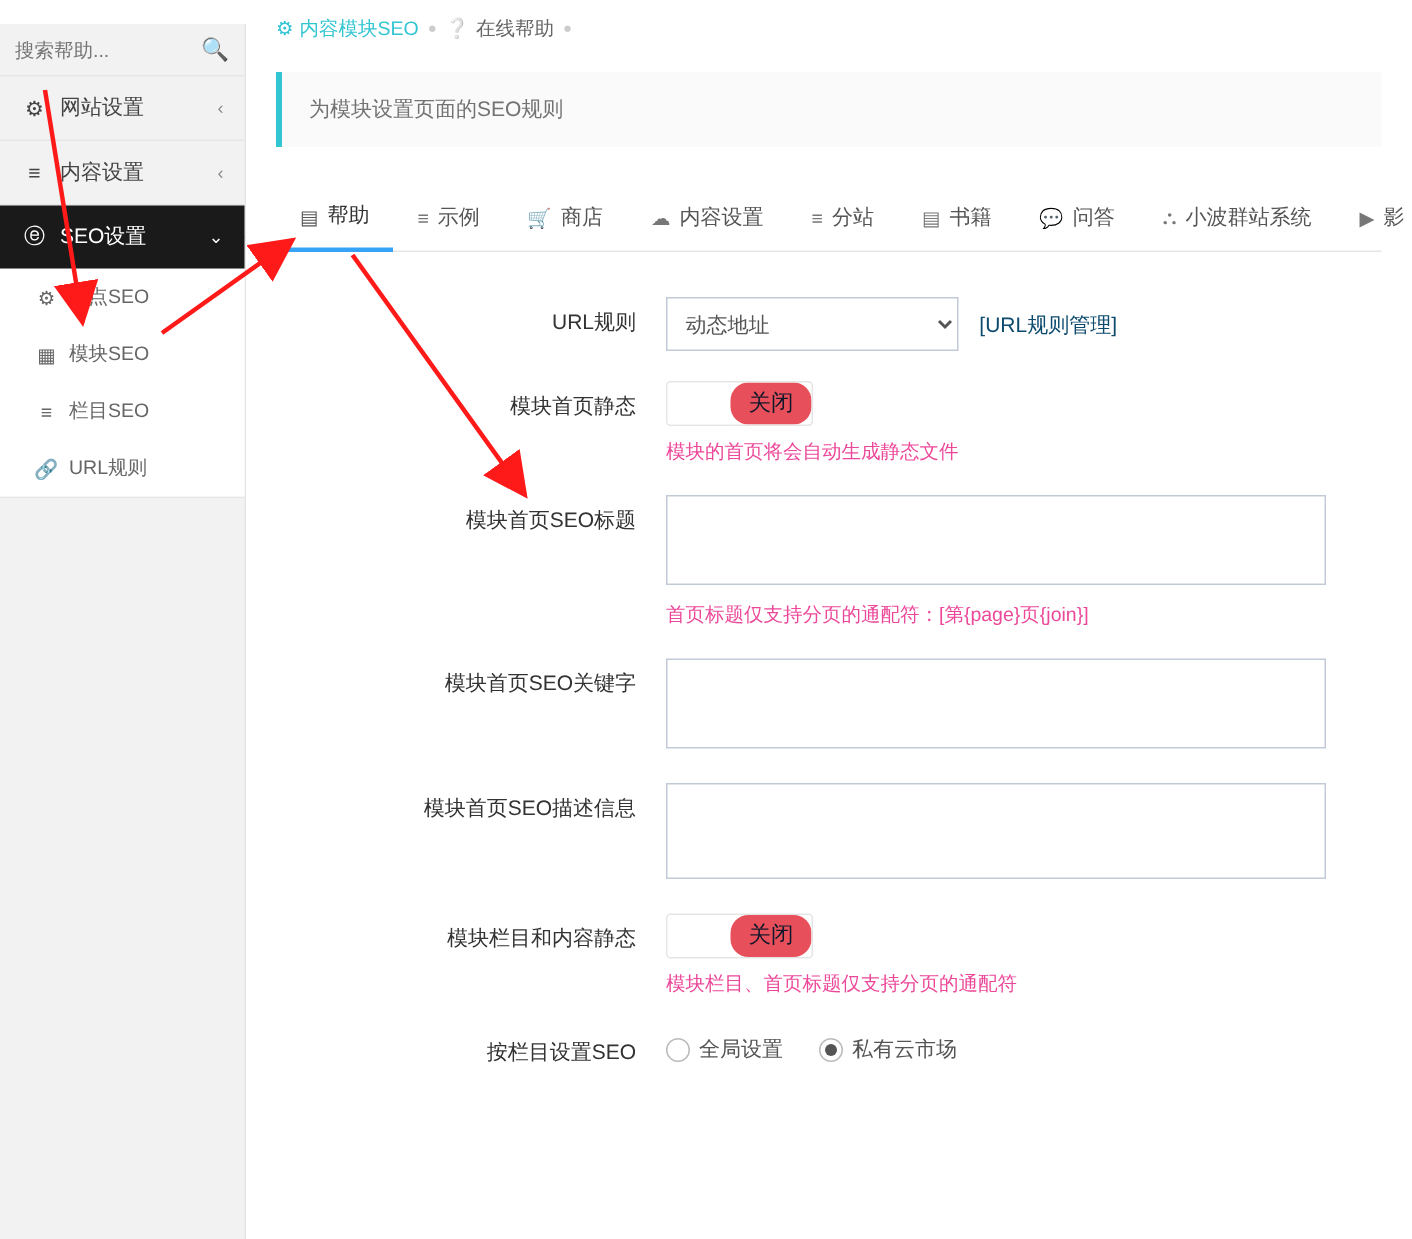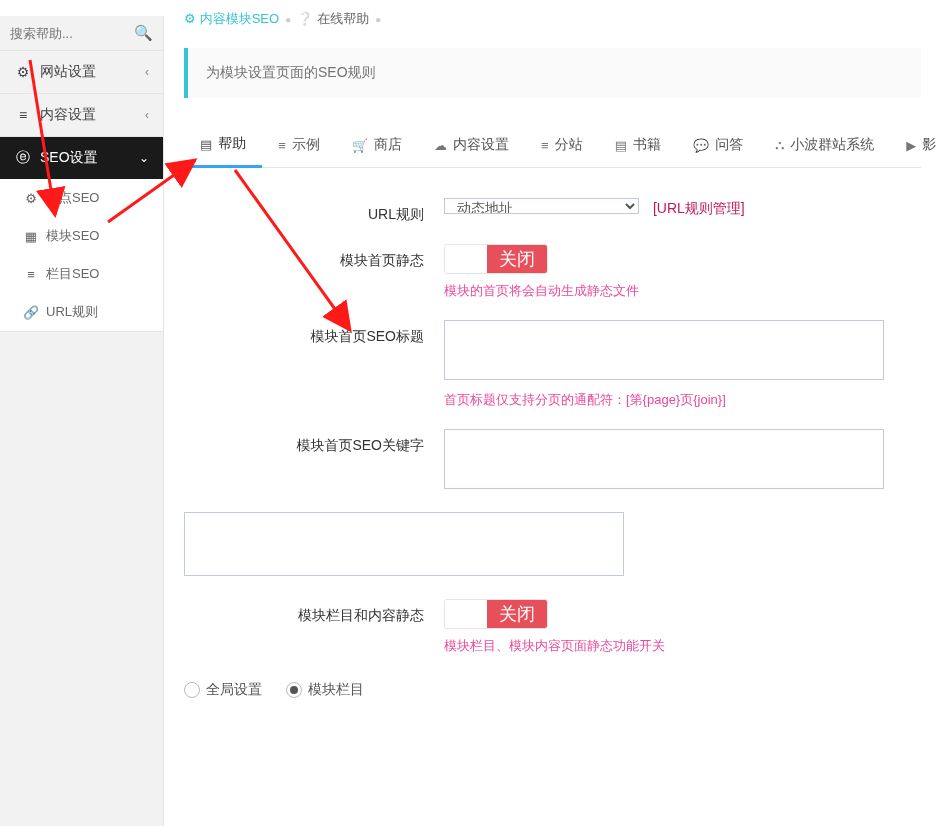--- a/index.html
+++ b/index.html
@@ -37,28 +37,28 @@
 .tabs { display: flex; border-bottom: 1px solid #e5e5e5; margin: 0 20px; gap: 0; }
 .tab { padding: 12px 16px; color: #555; cursor: pointer; display: flex; align-items: center; gap: 6px; font-size: 14px; white-space: nowrap; }
 .tab .ic { font-size: 13px; color: #777; }
 .tab.active { border-bottom: 3px solid #36a3f7; margin-bottom: -1px; color: #333; }
 .tab.active .ic { color: #555; }
 
 .form { padding: 30px 20px 10px; }
 .form-row { display: flex; align-items: flex-start; margin-bottom: 20px; }
 .form-label { width: 260px; text-align: right; padding-right: 20px; padding-top: 8px; color: #333; font-size: 14px; }
 .form-control { flex: 1; }
-.select { width: 195px; height: 16px; border: 1px solid #c2cad8; padding: 0 8px; color: #555; font-size: 14px; background: #fff; }
-.link { color: #be185d; margin-left: 10px; font-size: 14px; cursor: pointer; }
+.select { width: 195px; height: 36px; border: 1px solid #c2cad8; padding: 0 8px; color: #555; font-size: 14px; background: #fff; }
+.link { color: #0c4a6e; margin-left: 10px; font-size: 14px; cursor: pointer; }
 .help-text { color: #ec4899; font-size: 13px; margin-top: 8px; }
 
 .toggle-wrap { display: flex; align-items: center; }
 .toggle-off { display: inline-block; border: 1px solid #e5e5e5; border-radius: 3px; overflow: hidden; }
 .toggle-off .blank { display: inline-block; width: 42px; height: 28px; background: #fff; vertical-align: middle; }
-.toggle-off .lab { display: inline-block; background: #e7505a; color: #ffffff; padding: 0 12px; height: 28px; line-height: 28px; vertical-align: middle; font-size: 18px; }
+.toggle-off .lab { display: inline-block; background: #e7505a; color: #0f172a; padding: 0 12px; height: 28px; line-height: 28px; vertical-align: middle; font-size: 15px; border-radius: 12px; }
 
 .textarea { width: 440px; min-height: 60px; border: 1px solid #c2cad8; resize: none; padding: 6px; font-size: 14px; }
 .textarea.tall { min-height: 64px; }
 
 .radio-group { display: flex; align-items: center; gap: 24px; padding-top: 6px; }
 .radio-item { display: flex; align-items: center; gap: 6px; color: #555; cursor: pointer; }
 .radio { width: 16px; height: 16px; border: 1px solid #bbb; border-radius: 50%; display: inline-flex; align-items: center; justify-content: center; }
 .radio.checked::after { content: ""; width: 8px; height: 8px; background: #555; border-radius: 50%; }
 
 
@@ -207,47 +207,49 @@
     </div>
 
     <div class="form-row">
       <div class="form-label">模块首页SEO关键字</div>
       <div class="form-control">
         <textarea class="textarea" style=""></textarea>
       </div>
     </div>
 
     <div class="form-row">
+      <div class="form-label">模块首页SEO描述信息</div>
       <div class="form-control">
         <textarea class="textarea tall" style=""></textarea>
       </div>
     </div>
 
     <div class="form-row">
       <div class="form-label">模块栏目和内容静态</div>
       <div class="form-control">
         <div class="toggle-wrap">
           <span class="toggle-off">
             <span class="blank"></span><span class="lab">关闭</span>
           </span>
         </div>
-        <div class="help-text">模块栏目、模块内容页面静态功能开关</div>
-      </div>
-    </div>
-
-    <div class="form-row">
+        <div class="help-text">模块栏目、首页标题仅支持分页的通配符</div>
+      </div>
+    </div>
+
+    <div class="form-row">
+      <div class="form-label">按栏目设置SEO</div>
       <div class="form-control">
         <div class="radio-group">
           <span class="radio-item">
             <span class="radio"></span>
             <span>全局设置</span>
           </span>
           <span class="radio-item">
             <span class="radio checked"></span>
-            <span>模块栏目</span>
+            <span>私有云市场</span>
           </span>
         </div>
       </div>
     </div>
 
   </div>
 </div>
 
 <svg class="arrow-svg" width="941" height="826">
   <defs>

